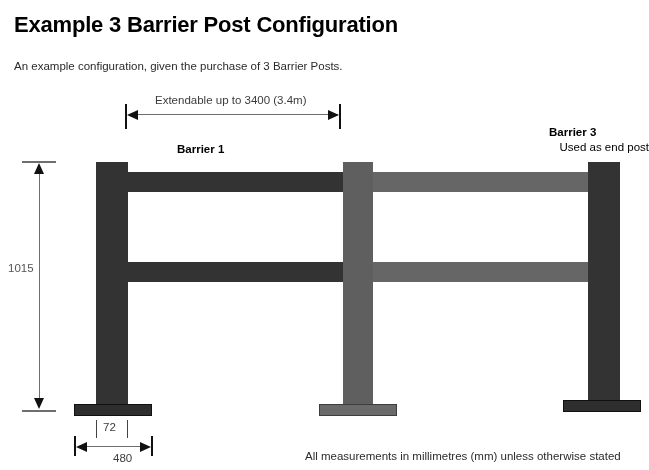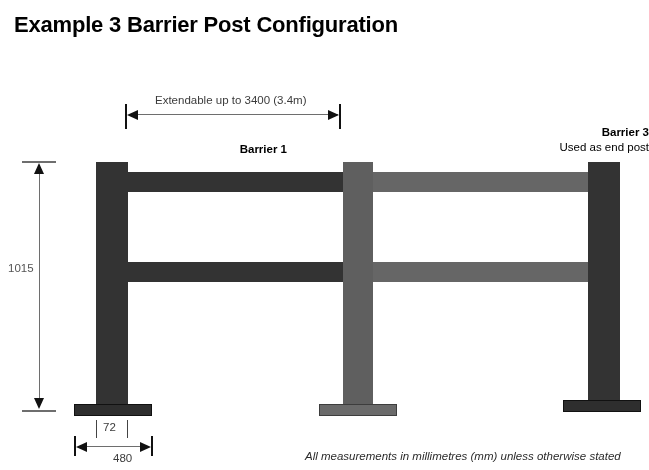--- a/index.html
+++ b/index.html
@@ -46,21 +46,21 @@
   .rail-gray  { background: #666666; }
   .plate-dark { background: #2e2e2e; border: 1px solid #111111; box-sizing: border-box; }
   .plate-gray { background: #6a6a6a; border: 1px solid #3d3d3d; box-sizing: border-box; }
 
   
   .barrier-label {
     font-size: 11.5px;
     font-weight: bold;
     color: #000;
     white-space: nowrap;
-    text-align: right;
+    text-align: left;
   }
   .barrier-sublabel {
     font-size: 11.5px;
     font-weight: normal;
     color: #000;
     white-space: nowrap;
     text-align: right;
   }
   .dim-text {
     font-size: 11.5px;
@@ -110,20 +110,21 @@
     border-top: 11px solid #111111;
   }
 </style>
 </head>
 <body>
 
 <div id="stage">
 
   <div class="abs" id="page-title">Example 3 Barrier Post Configuration</div>
 
+  <div class="abs" id="page-subtitle">An example configuration, given the purchase of 3 Barrier Posts.</div>
 
   <div class="abs">
     <div class="abs dim-text" style="left:155px; top:94px;">Extendable up to 3400 (3.4m)</div>
 
     <div class="abs tick-v" style="left:125px; top:104px; height:25px;"></div>
     <div class="abs tick-v" style="left:339px; top:104px; height:25px;"></div>
 
     <div class="abs dim-line-h" style="left:130px; top:114px; width:208px;"></div>
 
     <div class="abs arrow-left" style="left:127px; top:110px;"></div>
@@ -174,15 +175,15 @@
     <div class="abs tick-v" style="left:151px; top:436px; height:20px;"></div>
 
     <div class="abs dim-line-h" style="left:79px; top:446px; width:70px;"></div>
 
     <div class="abs arrow-left" style="left:76px; top:442px;"></div>
     <div class="abs arrow-right" style="left:140px; top:442px;"></div>
 
     <div class="abs dim-text" style="left:99px; top:452px;margin-left:14px;">480</div>
   </div>
 
-  <div class="abs footnote" style="left:305px; top:450px;font-style:italic;">All measurements in millimetres (mm) unless otherwise stated</div>
+  <div class="abs footnote" style="left:305px; top:450px;">All measurements in millimetres (mm) unless otherwise stated</div>
 
 </div>
 
 </body></html>

